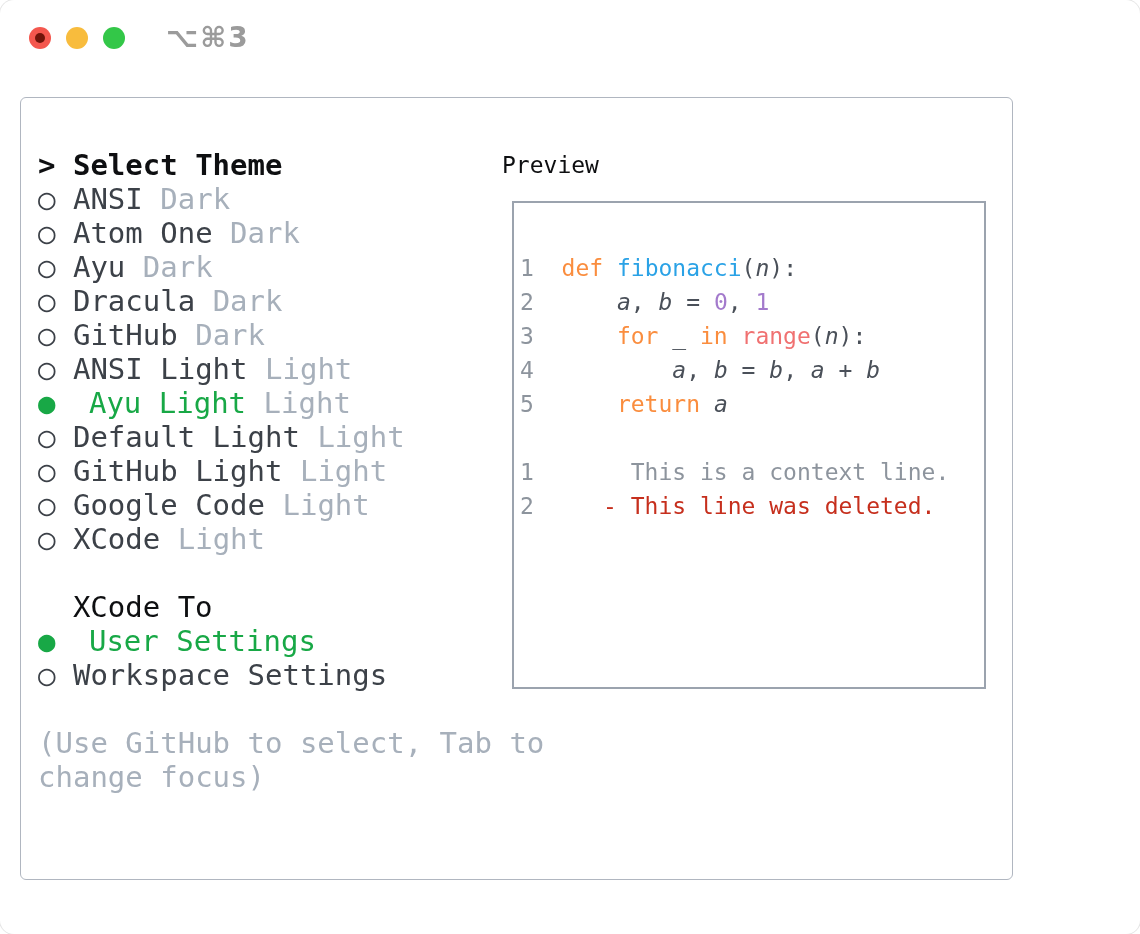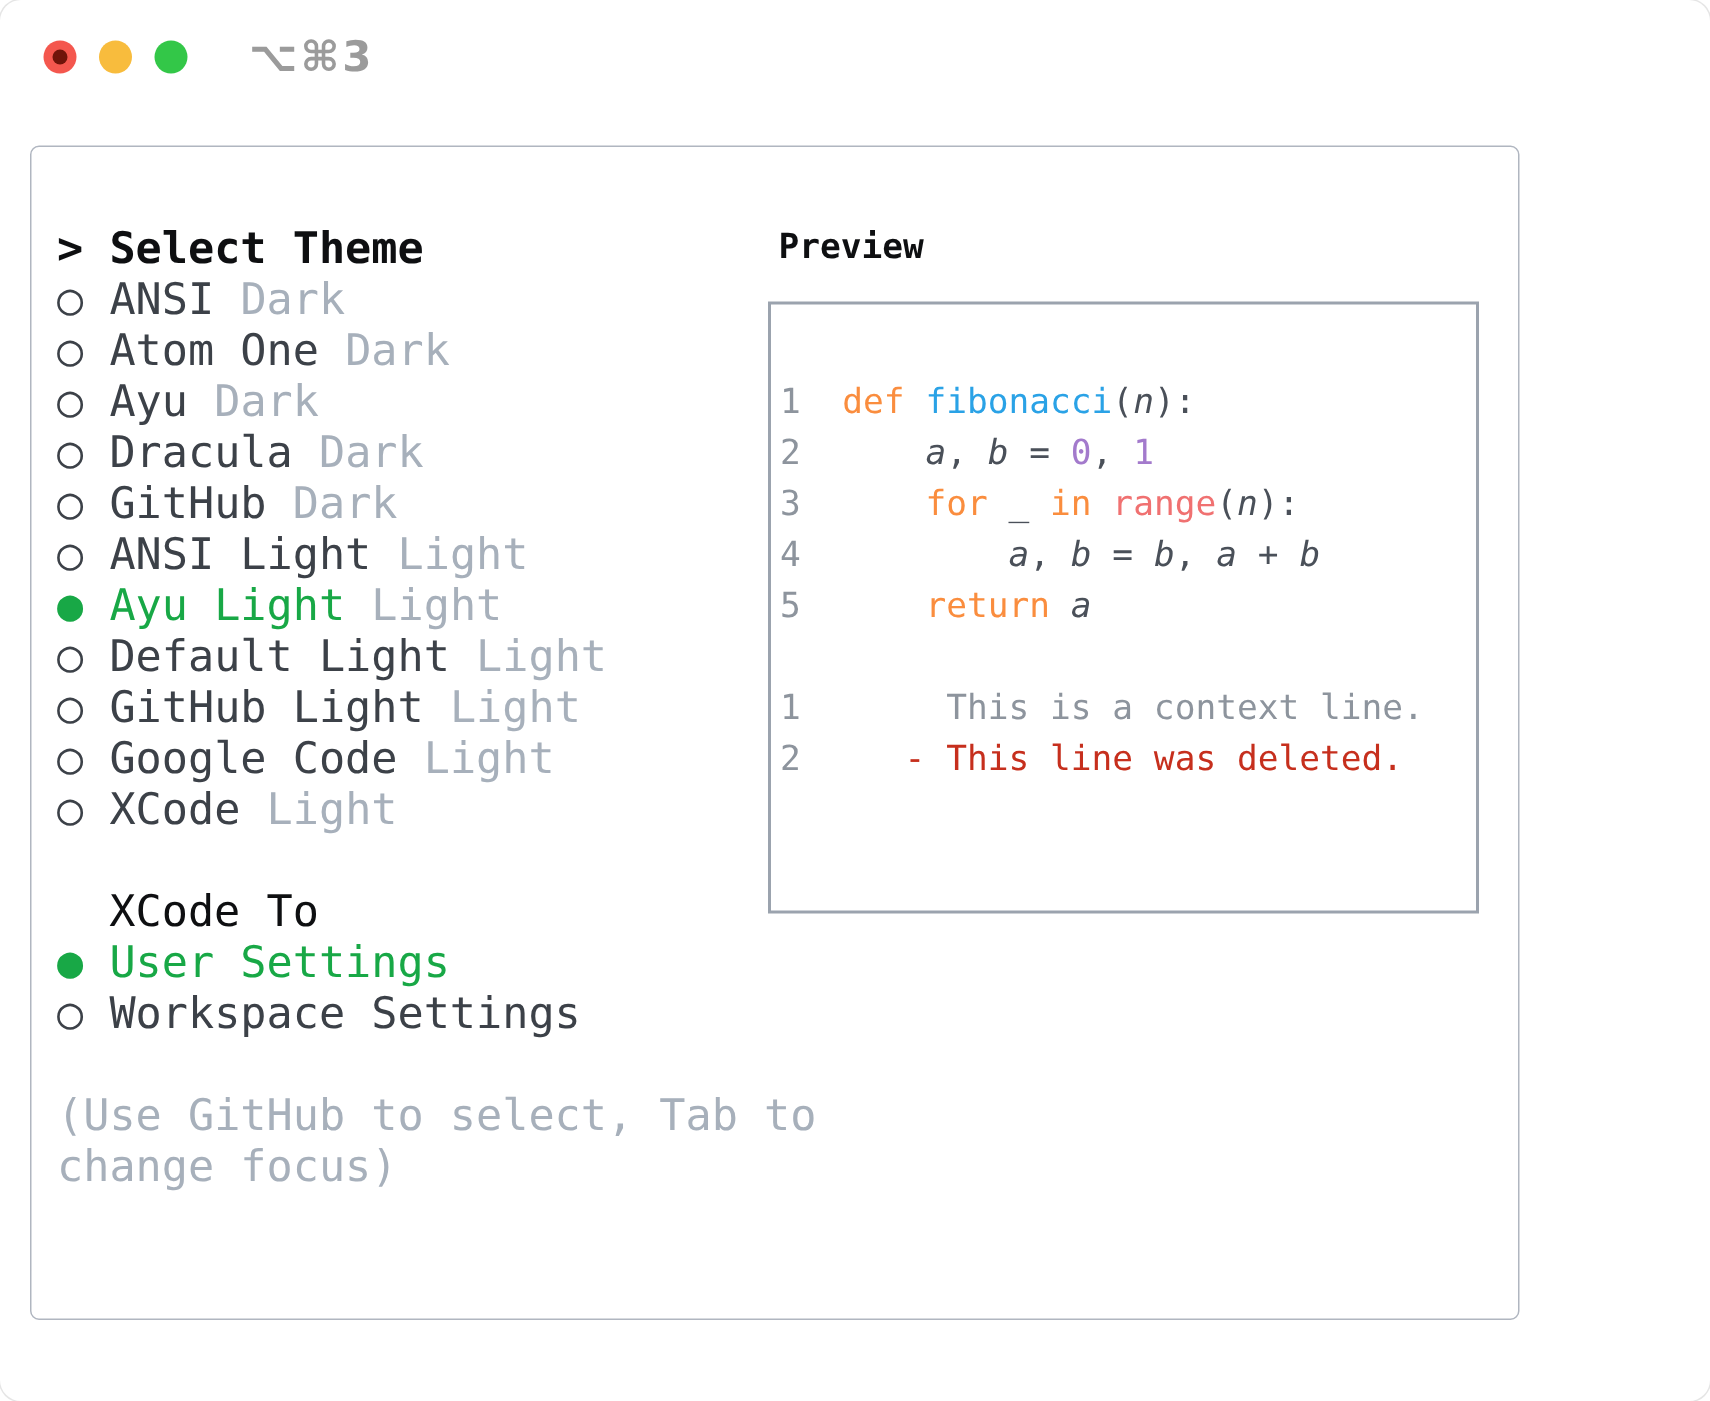--- a/index.html
+++ b/index.html
@@ -25,28 +25,28 @@
   
   .panel{position:absolute;left:20px;top:97px;width:993px;height:783px;background:#fff;
          border:1.5px solid var(--c-panel-border);border-radius:6px;}
   .left-col{position:absolute;left:17px;top:50px;}
   .row{height:34px;line-height:34px;font-size:29px;white-space:pre;color:var(--c-fg);}
   .row.header{font-weight:bold;color:var(--c-header);}
   .row.spacer{height:34px;}
   .bullet{color:#3c4148;}
   .bullet.sel{color:var(--c-sel);}
   .tname{color:#3c4148;}
-  .tname.sel{color:var(--c-sel);}
+  .tname.sel{color:var(--c-sel);margin-left:16px;}
   .variant{color:var(--c-muted);}
   .subheader{margin-left:2ch;color:var(--c-header);}
   .hint{color:var(--c-muted);}
   
-  .preview-header{position:absolute;left:498px;top:50px;height:34px;line-height:34px;
-                  font-size:23px;font-weight:bold;color:var(--c-header);white-space:pre;}
-  .preview-box{position:absolute;left:491px;top:103px;width:474px;height:408px;background:#fff;
+  .preview-header{position:absolute;left:481px;top:50px;height:34px;line-height:34px;
+                  font-size:23px;font-weight:normal;color:var(--c-header);white-space:pre;}
+  .preview-box{position:absolute;left:491px;top:103px;width:474px;height:488px;background:#fff;
                border:2px solid var(--c-box-border);padding:48px 0 0 6px;}
   .pline{height:34px;line-height:34px;font-size:23px;white-space:pre;}
   .ln{display:inline-block;width:3ch;color:var(--c-ctx);}
   .tk-kw{color:var(--c-kw);}
   .tk-fn{color:var(--c-fn);}
   .tk-fg{color:var(--c-fg);}
   .tk-var{color:var(--c-fg);font-style:italic;}
   .tk-num{color:var(--c-num);}
   .tk-builtin{color:var(--c-builtin);}
   .tk-ctx{color:var(--c-ctx);}

